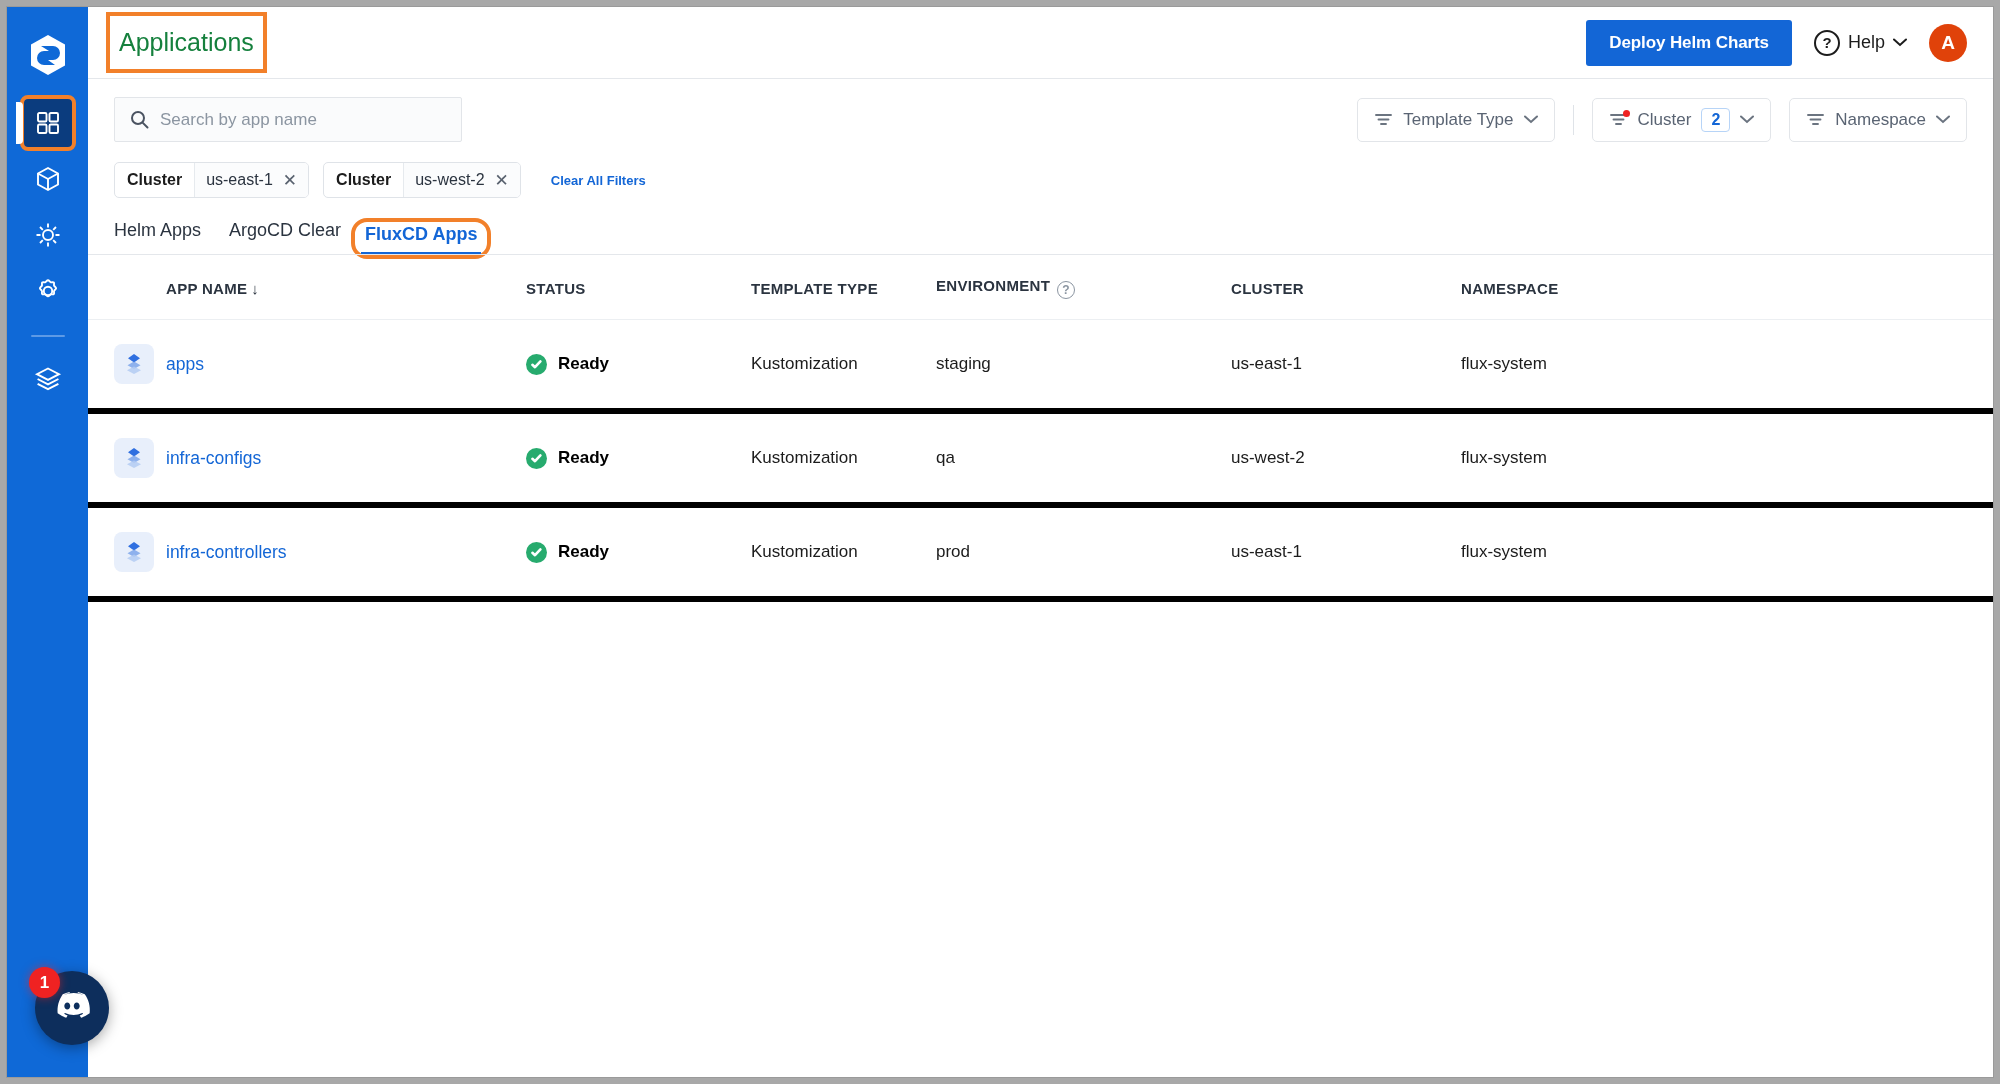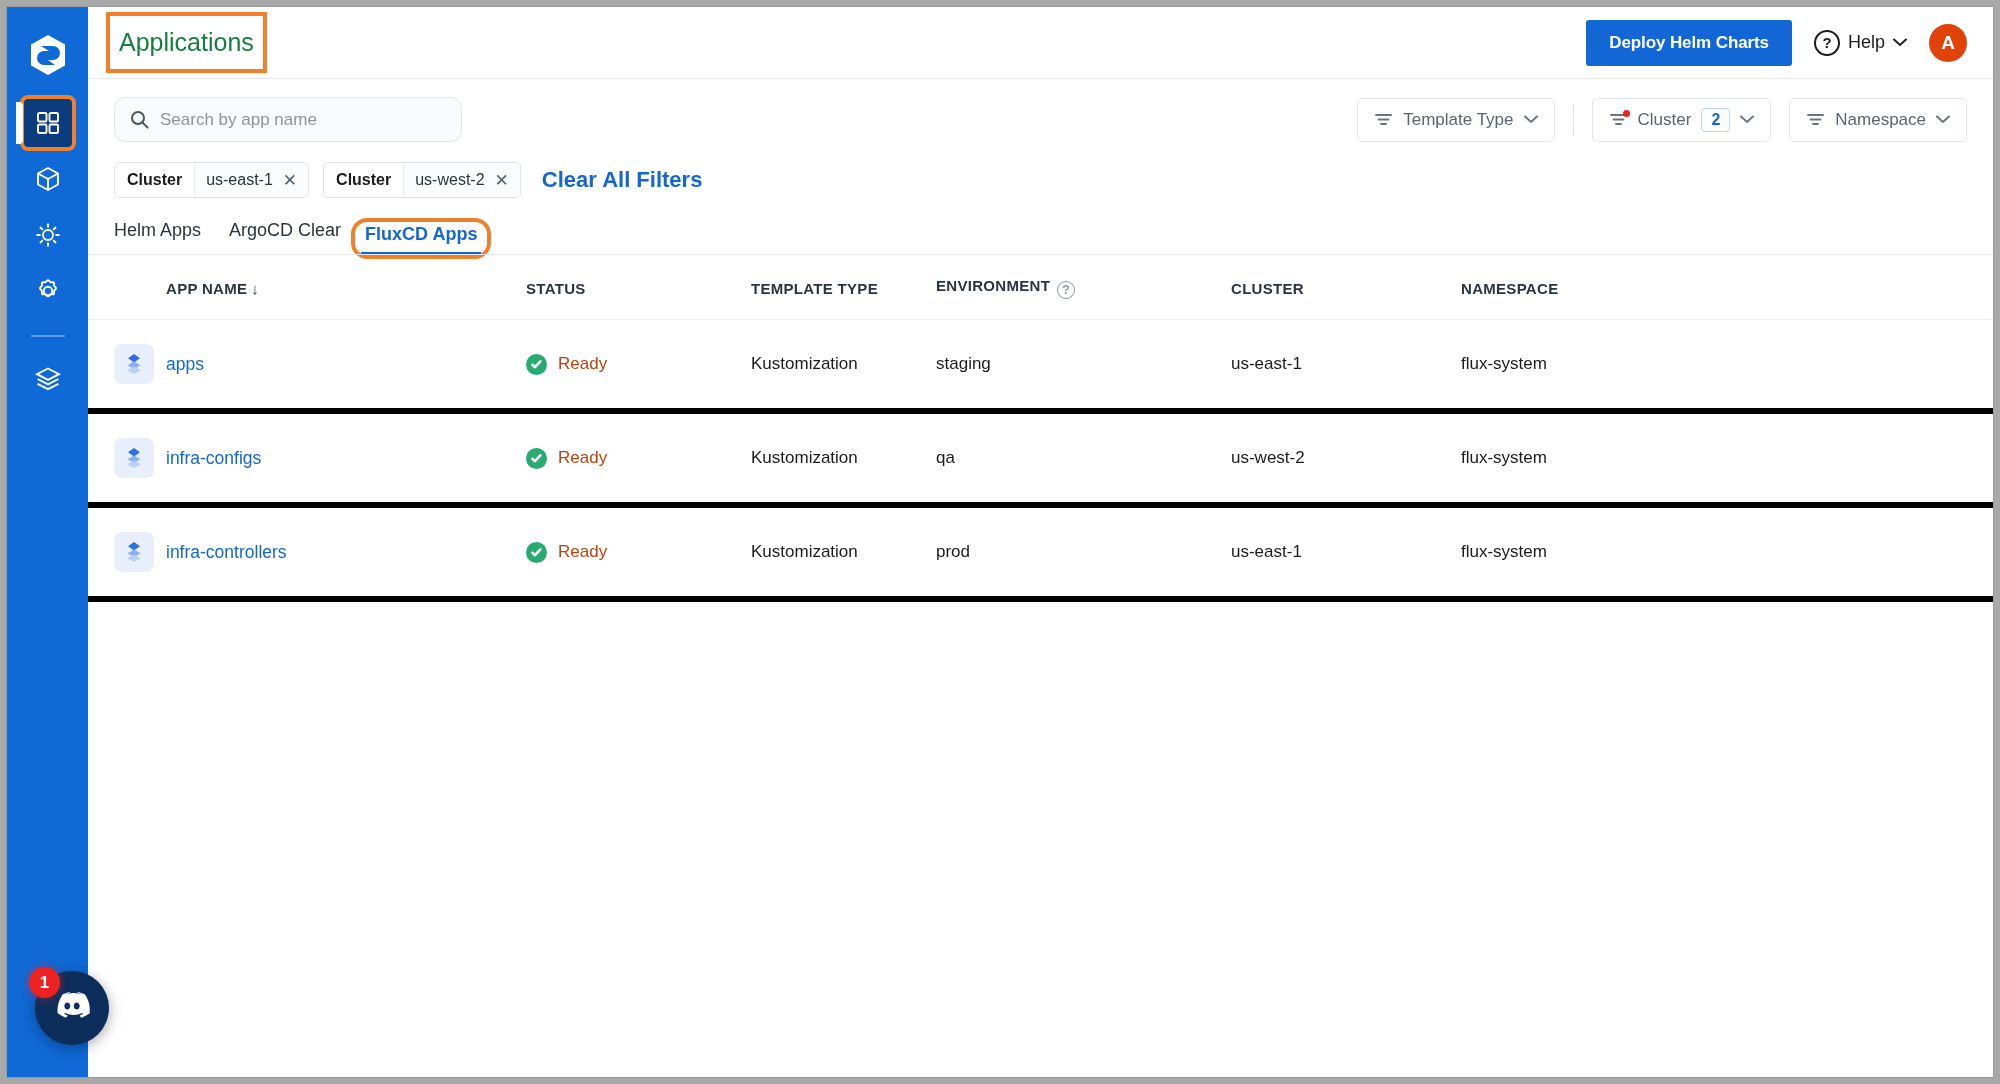--- a/index.html
+++ b/index.html
@@ -101,21 +101,21 @@
     width: 38px; height: 38px; border-radius: 50%;
     background: #e0420a; color: #fff;
     display: flex; align-items: center; justify-content: center;
     font-size: 19px; font-weight: 700; cursor: pointer;
   }
 
   
   .filters-row { display: flex; align-items: center; padding: 18px 26px 0 26px; }
   .search-box {
     width: 348px; height: 45px;
-    border: 1px solid #e2e5e9; border-radius: 11px;
+    border: 1px solid #e2e5e9; border-radius: 2px;
     background: #fafbfc;
     display: flex; align-items: center; gap: 11px; padding: 0 15px; justify-content: center;
   }
   .search-box input {
     border: none; outline: none; background: transparent;
     font-size: 17px; color: #3b4654; width: 100%;
     font-family: "Liberation Sans", sans-serif;
   }
   .search-box input::placeholder { color: #8b95a1; }
   .search-icon svg { width: 19px; height: 19px; display:block; stroke:#4a5361; fill:none; stroke-width:2; }
@@ -148,21 +148,21 @@
     display: flex; align-items: center; padding: 0 12px;
     font-size: 16px; font-weight: 700; color: #1c1c1c;
     border-right: 1px solid #e6eaee;
   }
   .chip-val {
     display: flex; align-items: center; gap: 10px; padding: 0 11px;
     font-size: 16px; color: #2b3440; background: #fbfcfd;
   }
   .chip-x { font-size: 17px; color: #59626f; cursor: pointer; line-height: 1; }
   .clear-link {
-    font-size: 22px; font-weight: 700; color: #1366d6; cursor: pointer; margin-left: 7px;
+    font-size: 13px; font-weight: 700; color: #1366d6; cursor: pointer; margin-left: 16px;
   }
 
   
   .tabs { display: flex; align-items: flex-end; gap: 0; padding: 22px 26px 0 26px; position: relative; }
   .tab {
     font-size: 18px; color: #2b3440; padding: 0 14px 14px 14px; cursor: pointer; position: relative;
   }
   .tab:first-child { padding-left: 0; }
   .tab.active { color: #1366d6; font-weight: 700; }
   .tab.active::after {
@@ -202,21 +202,21 @@
   }
   .app-icon svg { width: 24px; height: 24px; display: block; }
   .app-link { color: #1366d6; font-size: 17.5px; cursor: pointer; }
 
   .status-cell { display: flex; align-items: center; gap: 11px; }
   .status-dot {
     width: 21px; height: 21px; border-radius: 50%; background: #27ab6e;
     display: flex; align-items: center; justify-content: center;
   }
   .status-dot svg { width: 13px; height: 13px; stroke: #fff; fill: none; stroke-width: 2.6; }
-  .status-text { color: #c2410c; font-size: 17px; }
+  .status-text { color: #000000; font-size: 17px; font-weight: bold; }
 </style>
 </head>
 <body>
 
 <div class="frame">
 
   <nav class="sidebar">
     <div class="brand-logo">
       <svg viewBox="0 0 44 44" aria-hidden="true">
         <path d="M22 2 L39 11.5 L39 32.5 L22 42 L5 32.5 L5 11.5 Z" fill="#ffffff"></path>

